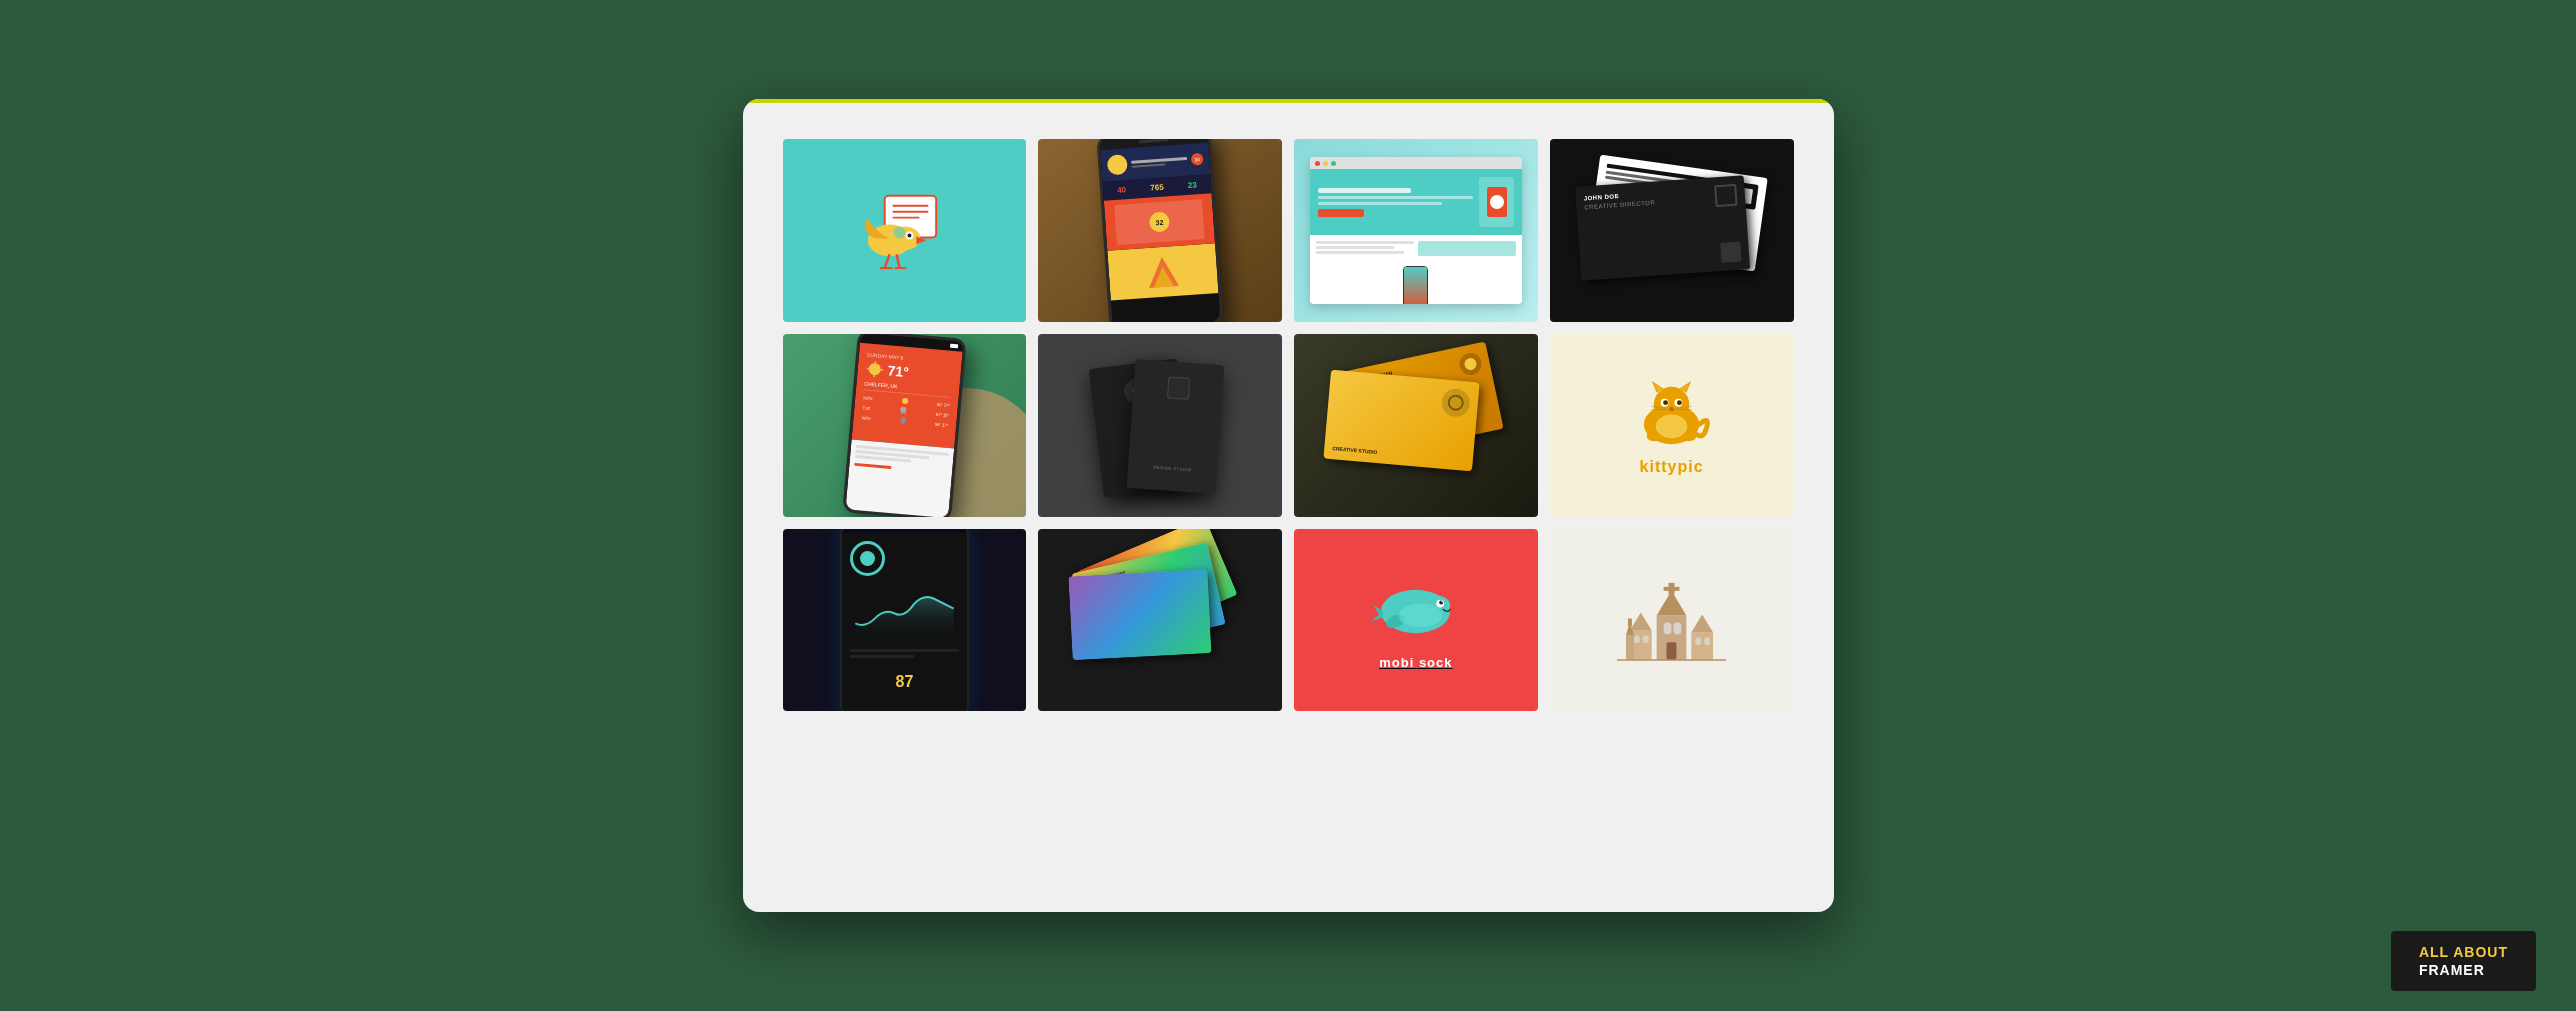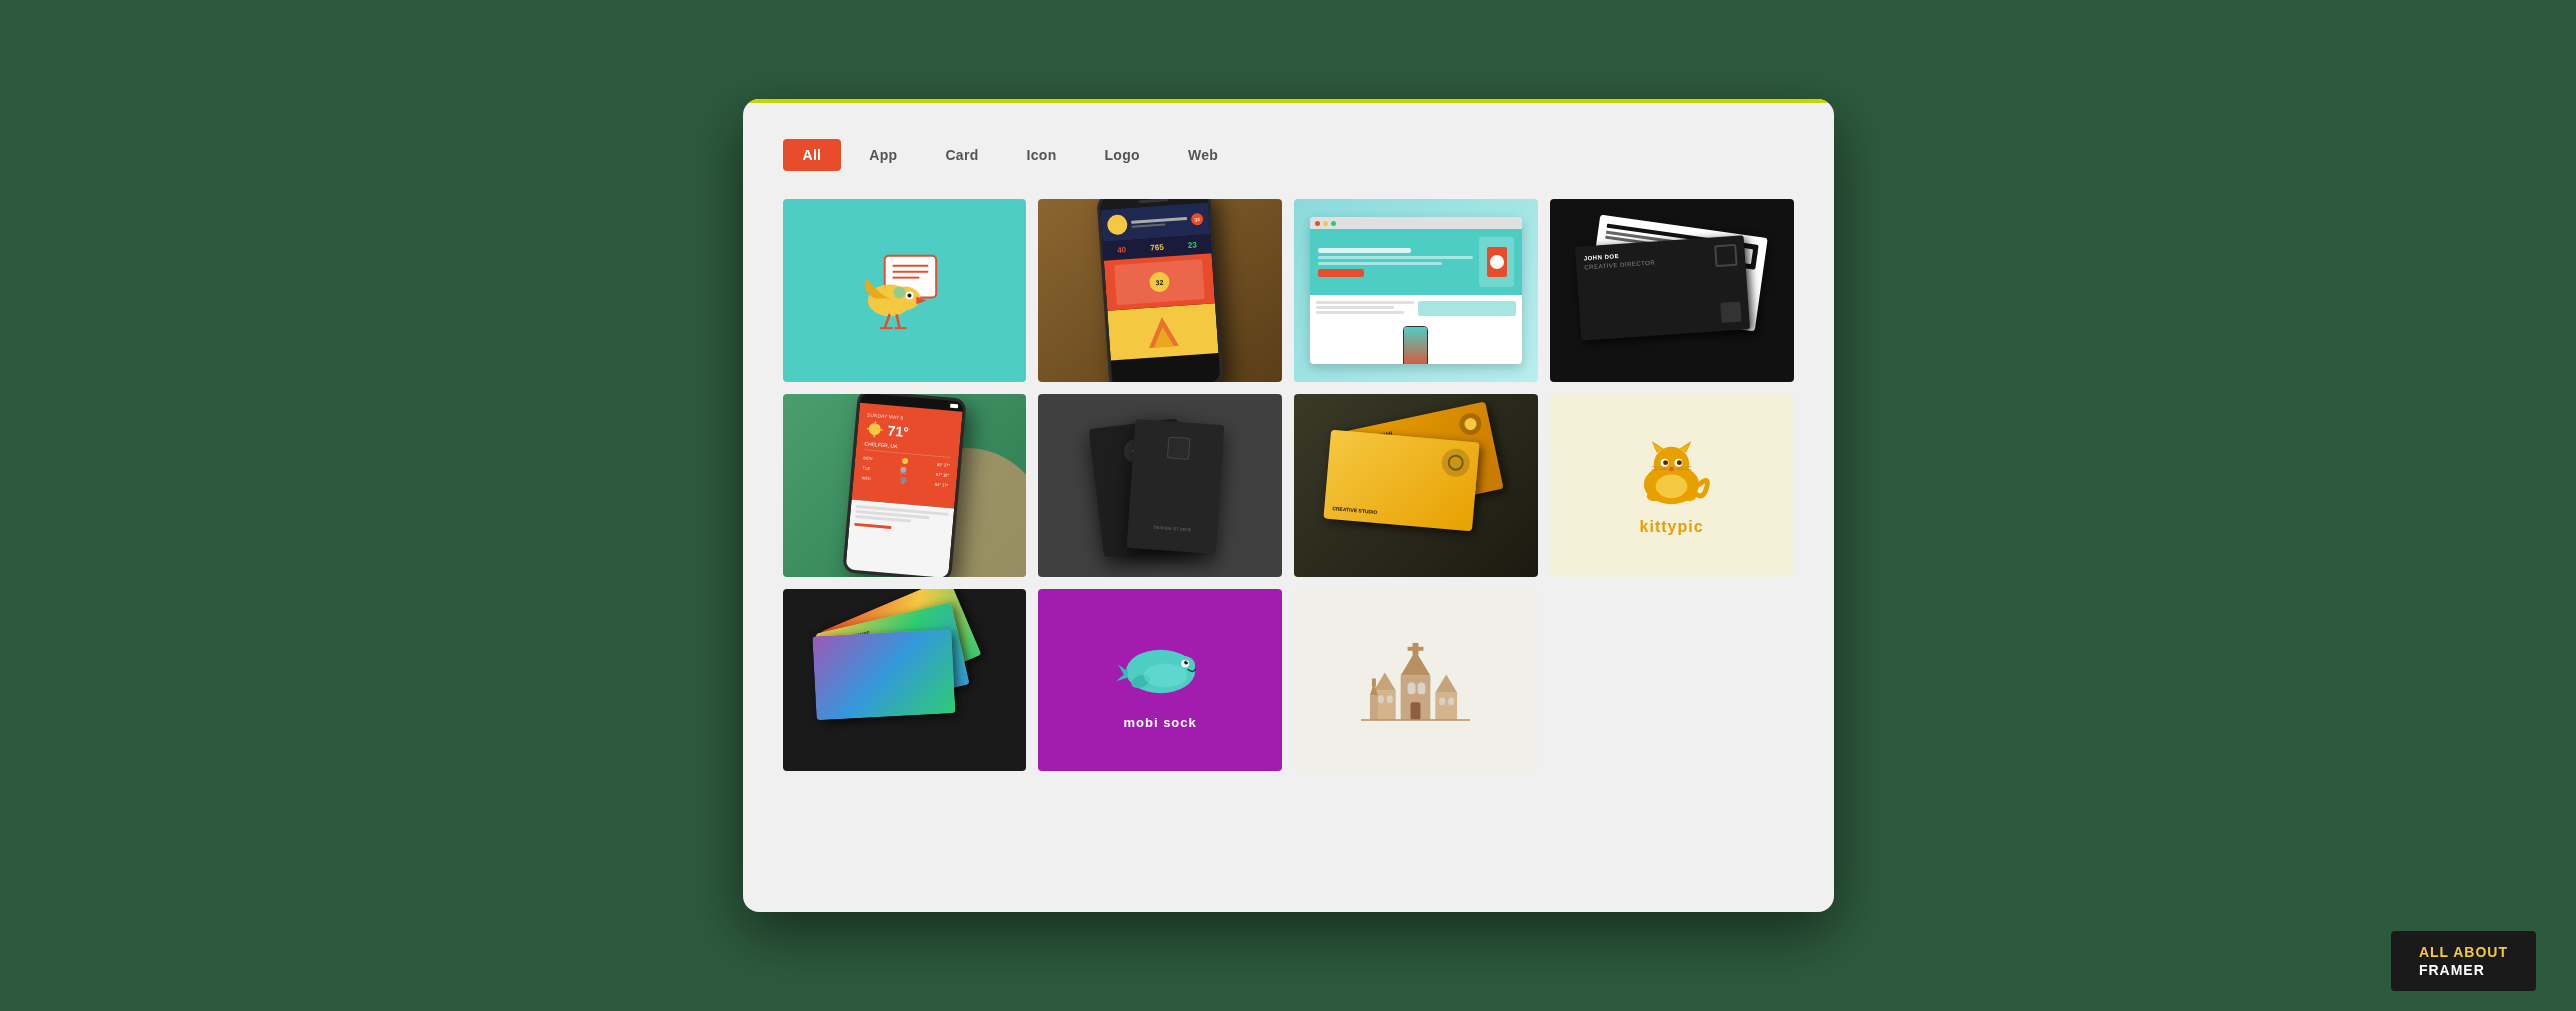--- a/index.html
+++ b/index.html
@@ -100,28 +100,20 @@
       letter-spacing: 1px;
     }
   </style>
 </head>
 <body>
 
 <div class="outer-container">
 
   <div class="card-window">
 
-    <nav class="nav-bar">
-      <button class="nav-item active">All</button>
-      <button class="nav-item">App</button>
-      <button class="nav-item">Card</button>
-      <button class="nav-item">Icon</button>
-      <button class="nav-item">Logo</button>
-      <button class="nav-item">Web</button>
-    </nav>
 
     <div class="grid">
 
       <div class="grid-item" style="background: #4ecdc4;">
         <div style="width:100%;height:100%;display:flex;align-items:center;justify-content:center;">
           <svg width="119" height="99" viewBox="0 0 120 100">
 
             <rect x="40" y="15" width="52" height="42" rx="4" fill="white" stroke="#e84c2b" stroke-width="2"></rect>
             <line x1="48" y1="25" x2="84" y2="25" stroke="#e84c2b" stroke-width="2"></line>
             <line x1="48" y1="31" x2="84" y2="31" stroke="#e84c2b" stroke-width="2"></line>
@@ -404,40 +396,73 @@
 
             <ellipse cx="32" cy="62" rx="7" ry="5" fill="#e8a000"></ellipse>
             <ellipse cx="68" cy="62" rx="7" ry="5" fill="#e8a000"></ellipse>
 
             <path d="M78 50 Q90 40 85 55 Q82 65 75 60" stroke="#e8a000" stroke-width="5" fill="none" stroke-linecap="round"></path>
           </svg>
           <div style="font-size:16px;font-weight:bold;color:#e8a000;letter-spacing:1px;margin-top:4px;">kittypic</div>
         </div>
       </div>
 
+      <div class="grid-item" style="background: #0f0f1e;">
+        <div style="width:100%;height:100%;display:flex;align-items:center;justify-content:center;overflow:hidden;">
+          <div style="width:129px;height:198px;background:#111;border-radius:14px;border:2px solid #222;overflow:hidden;box-shadow:0 0 20px rgba(0,100,200,0.3);">
+
+            <div style="height:10px;background:#0a0a1a;"></div>
+
+            <div style="background:#111;padding:8px;height:calc(100% - 10px);">
+
+              <div style="width:35px;height:35px;border-radius:50%;border:3px solid #4ecdc4;display:flex;align-items:center;justify-content:center;margin-bottom:8px;">
+                <div style="width:15px;height:15px;border-radius:50%;background:#4ecdc4;"></div>
+              </div>
+
+              <div style="height:59px;position:relative;margin-bottom:6px;">
+                <svg width="100%" height="100%" viewBox="0 0 110 60">
+                  <path d="M5 40 Q15 45 25 35 Q35 25 45 30 Q55 35 65 20 Q75 10 85 15 Q95 20 105 25" stroke="#4ecdc4" stroke-width="2" fill="none"></path>
+                  <path d="M5 40 Q15 45 25 35 Q35 25 45 30 Q55 35 65 20 Q75 10 85 15 Q95 20 105 25 L105 60 L5 60 Z" fill="url(#chartGrad)" opacity="0.3"></path>
+                  <defs>
+                    <linearGradient id="chartGrad" x1="0" y1="0" x2="0" y2="1">
+                      <stop offset="0%" stop-color="#4ecdc4"></stop>
+                      <stop offset="100%" stop-color="transparent"></stop>
+                    </linearGradient>
+                  </defs>
+                </svg>
+              </div>
+
+              <div style="height:3px;background:#222;border-radius:1px;margin-bottom:3px;"></div>
+              <div style="height:3px;background:#222;border-radius:1px;margin-bottom:3px;width:60%;"></div>
+
+              <div style="position:absolute;bottom:20px;left:50%;transform:translateX(-50%);font-size:16px;font-weight:bold;color:#f5c842;">87</div>
+            </div>
+          </div>
+        </div>
+      </div>
 
       <div class="grid-item" style="background: #1a1a1a;">
         <div style="width:100%;height:100%;display:flex;align-items:center;justify-content:center;overflow:hidden;">
           <div style="position:relative;width:178px;height:159px;transform:rotate(-5deg);">
 
             <div style="position:absolute;width:139px;height:84px;border-radius:4px;transform:rotate(-18deg);top:0;left:20px;overflow:hidden;box-shadow:3px 3px 10px rgba(0,0,0,0.6);">
               <div style="width:100%;height:100%;background:linear-gradient(135deg,#e84c2b 0%,#f5c842 50%,#2ecc71 100%);"></div>
             </div>
             <div style="position:absolute;width:139px;height:84px;border-radius:4px;transform:rotate(-8deg);top:15px;left:10px;overflow:hidden;box-shadow:3px 3px 10px rgba(0,0,0,0.6);">
               <div style="width:100%;height:100%;background:linear-gradient(135deg,#f5c842 0%,#2ecc71 50%,#3498db 100%);"></div>
               <div style="position:absolute;top:8px;left:8px;font-size:5px;font-weight:bold;color:rgba(0,0,0,0.7);">QUICK RESPONSE<br>DESIGN DIRECTOR</div>
             </div>
             <div style="position:absolute;width:139px;height:84px;border-radius:4px;transform:rotate(2deg);top:30px;left:0;overflow:hidden;box-shadow:3px 3px 10px rgba(0,0,0,0.6);">
               <div style="width:100%;height:100%;background:linear-gradient(135deg,#9b59b6 0%,#3498db 50%,#2ecc71 100%);"></div>
             </div>
           </div>
         </div>
       </div>
 
-      <div class="grid-item" style="background: #a21caf;">
+      <div class="grid-item" style="background: #ef4444; text-decoration: underline;">
         <div style="width:100%;height:100%;display:flex;flex-direction:column;align-items:center;justify-content:center;">
           <svg width="109" height="79" viewBox="0 0 110 80">
 
             <ellipse cx="55" cy="42" rx="35" ry="22" fill="#4ecdc4"></ellipse>
 
             <ellipse cx="78" cy="36" rx="12" ry="10" fill="#4ecdc4"></ellipse>
 
             <circle cx="80" cy="34" r="4" fill="white"></circle>
             <circle cx="81" cy="33" r="2" fill="#1a1a1a"></circle>
             <circle cx="82" cy="32" r="0.8" fill="white"></circle>

